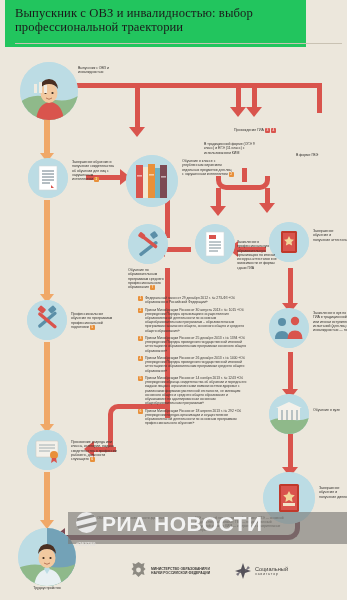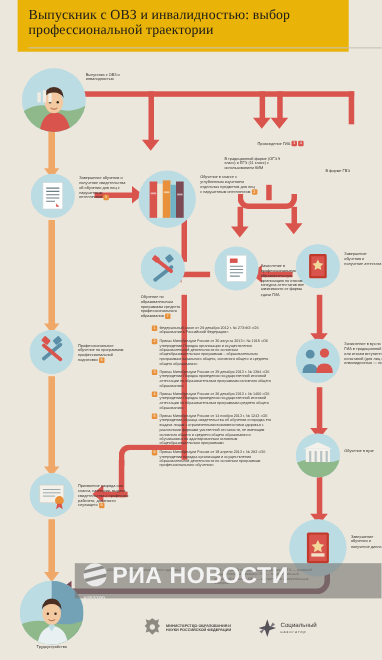--- a/index.html
+++ b/index.html
@@ -6,22 +6,22 @@
   body {
     width: 347px; height: 600px;
     background: #ece7dc;
     font-family: "Liberation Sans", sans-serif;
     position: relative;
     overflow: hidden;
   }
   #canvas { position: relative; width: 347px; height: 600px; }
 
   
-  .header { position: absolute; left: 16px; top: 0; width: 301px; height: 47px;
-            background: #eab308; }
+  .header { position: absolute; left: 5px; top: 0; width: 301px; height: 47px;
+            background: #22c55e; }
   .header h1 { position: absolute; left: 10px; top: 7px; width: 320px;
                font-family: "Liberation Serif", serif;
                font-size: 12.6px; line-height: 13.6px; color: #1b1b1b;
                font-weight: 400; letter-spacing: .1px; }
   .header .rule { position: absolute; left: 10px; top: 43px; width: 327px;
                   height: 1px; background: #c9c2b3; }
 
   
   .bar { position: absolute; }
   .orange { background: #f0a868; }

